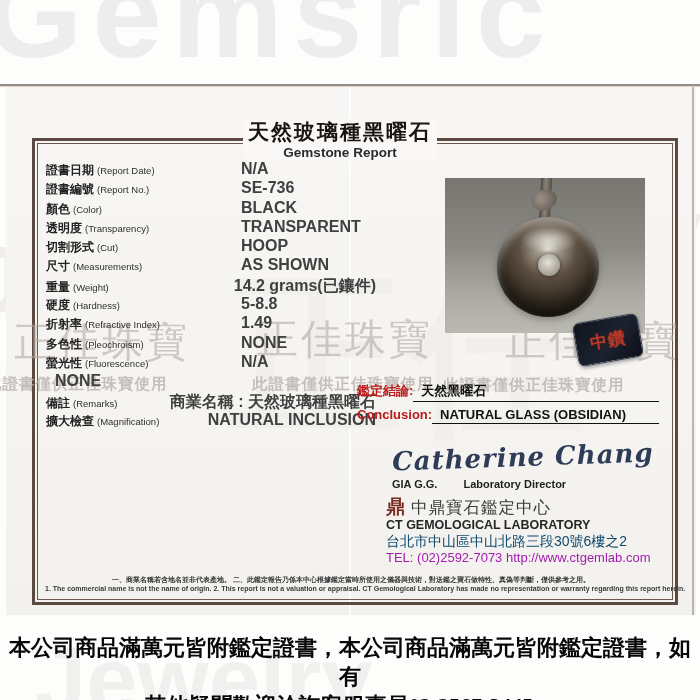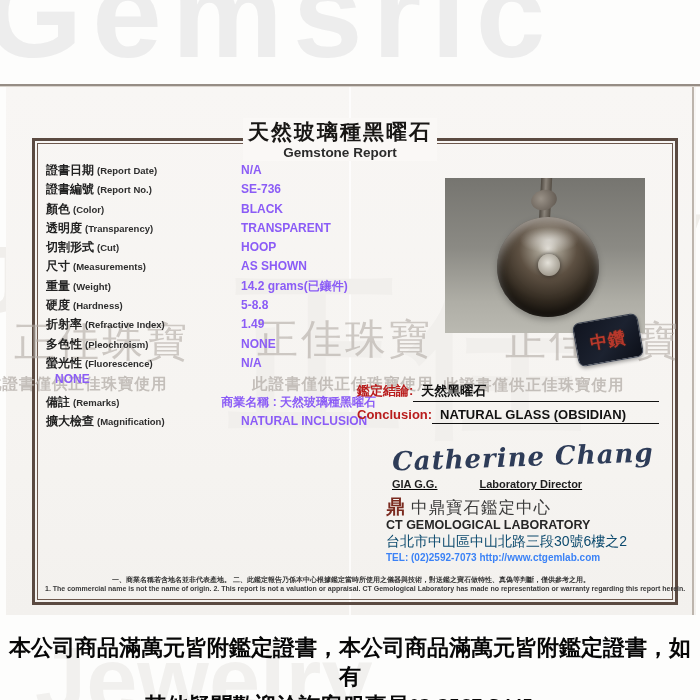--- a/index.html
+++ b/index.html
@@ -29,22 +29,22 @@
   .frame-inner{position:absolute;left:2px;top:2px;right:2px;bottom:2px;border:1px solid #6d584d;}
   .title-block{position:absolute;left:243px;top:118px;width:194px;text-align:center;background:#faf8f6;z-index:6;padding:2px 0 0 0;}
   .title-zh{font-size:21px;font-weight:bold;color:#181614;letter-spacing:2px;line-height:24px;}
   .title-en{font-size:13.5px;font-weight:bold;color:#2b2b2b;line-height:17px;}
 
   
   .fields{position:absolute;left:46px;top:160px;width:330px;z-index:6;}
   .frow{display:flex;align-items:baseline;height:19.3px;}
   .flabel{width:186px;white-space:nowrap;}
   .flabel .zh{font-size:12px;font-weight:bold;color:#222;}
-  .flabel .en{font-size:9.5px;font-weight:bold;color:#2d2d2d;margin-left:3px;}
-  .fvalue{font-size:12px;font-weight:bold;color:#8b5cf6;white-space:nowrap;padding-left:9px;}
+  .flabel .en{font-size:9.5px;font-weight:normal;color:#2d2d2d;margin-left:3px;}
+  .fvalue{font-size:16px;font-weight:bold;color:#404040;white-space:nowrap;padding-left:9px;}
 
   
   .photo{position:absolute;left:445px;top:178px;width:200px;height:155px;background:linear-gradient(180deg,#767570 0%,#8b8a84 45%,#afaea6 80%,#bab9b1 100%);z-index:6;overflow:hidden;}
   .cord{position:absolute;left:94px;top:-4px;width:11px;height:92px;background:linear-gradient(90deg,#4e4840,#8a837a 45%,#544d44);transform:rotate(3deg);border-radius:4px;}
   .knot{position:absolute;left:86px;top:12px;width:26px;height:20px;background:radial-gradient(circle at 40% 40%,#9a9288,#585048);border-radius:50%;transform:rotate(-15deg);}
   .donut{position:absolute;left:52px;top:39px;width:102px;height:100px;border-radius:50%;
     background:radial-gradient(circle at 50% 32%,#ddd9d0 0%,#a39c8e 12%,#5d5042 34%,#322a20 62%,#191511 100%);
     box-shadow:inset 0 6px 10px rgba(255,255,255,0.45), inset 0 -8px 12px rgba(0,0,0,0.55), 0 3px 6px rgba(0,0,0,0.25);}
   .hole{position:absolute;left:41px;top:37px;width:22px;height:22px;border-radius:50%;
     background:radial-gradient(circle at 45% 40%,#e4e1d9,#a49e92 70%,#6e675c);box-shadow:0 0 5px rgba(0,0,0,0.6);}
@@ -68,31 +68,31 @@
 
   
   .conclusion{position:absolute;left:357px;top:382px;width:302px;z-index:6;}
   .crow{display:flex;align-items:baseline;margin-bottom:5px;}
   .clabel{font-size:13px;font-weight:bold;color:#b91c1c;white-space:nowrap;}
   .cvalue{flex:1;font-size:13px;font-weight:bold;color:#111;border-bottom:1.5px solid #111;padding:0 2px 1px 8px;white-space:nowrap;}
 
   
   .signature{position:absolute;left:392px;top:442px;z-index:6;}
   .sig-name{font-family:"DejaVu Serif",serif;font-style:italic;font-weight:bold;font-size:26px;color:#2e3c58;transform:rotate(-2deg);letter-spacing:1px;}
-  .sig-row{display:flex;gap:42px;margin-top:6px;text-decoration:underline;}
+  .sig-row{display:flex;gap:26px;margin-top:6px;}
   .sig-row span{font-size:11px;font-weight:bold;color:#1e1e1e;}
 
   
   .lab{position:absolute;left:386px;top:497px;z-index:6;}
   .lab-line1{display:flex;align-items:center;gap:6px;line-height:20px;}
   .lab-seal{font-size:19px;font-weight:bold;color:#7a2a1f;font-family:"Liberation Serif",serif;}
   .lab-zh{font-size:16.5px;color:#3a3a3a;letter-spacing:1px;}
   .lab-en{font-size:12.5px;font-weight:bold;color:#262626;line-height:16px;}
   .lab-addr{font-size:14px;color:#0c4a6e;line-height:17px;}
-  .lab-tel{font-size:10px;font-weight:bold;color:#3b82f6;line-height:16px;}
+  .lab-tel{font-size:13px;font-weight:normal;color:#a21caf;line-height:16px;}
 
   
   .fineprint{position:absolute;left:45px;top:575px;width:612px;text-align:center;z-index:6;color:#3a3a3a;}
   .fp-zh{font-size:7px;line-height:9px;font-weight:bold;white-space:nowrap;}
   .fp-en{font-size:7px;line-height:9px;font-weight:bold;white-space:nowrap;}
 
   
   .notice{position:absolute;left:0;top:633px;width:700px;text-align:center;z-index:6;
     font-family:"Liberation Serif",serif;font-weight:bold;color:#070707;font-size:22px;line-height:29px;}
 </style>

